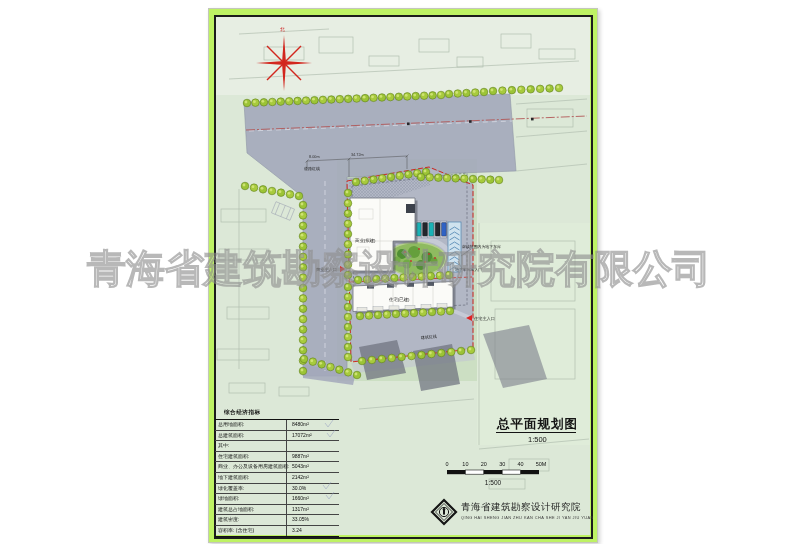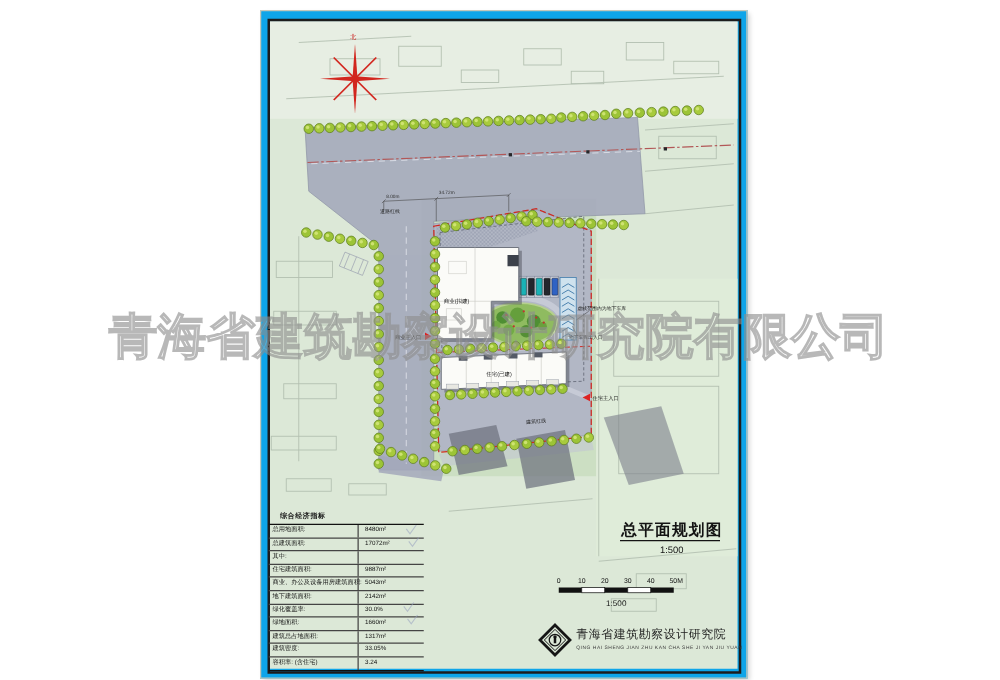--- a/index.html
+++ b/index.html
@@ -1,18 +1,18 @@
 <!DOCTYPE html>
 <html><head>
 <meta charset="utf-8">
 <style>
   html,body{margin:0;padding:0;background:#fff;}
   .page{position:relative;width:800px;height:544px;background:#ffffff;overflow:hidden;
         font-family:"Liberation Sans",sans-serif;}
-  .sheet{position:absolute;left:208px;top:8px;width:388px;height:533px;background:#0ea5e9;
+  .sheet{position:absolute;left:208px;top:8px;width:388px;height:533px;background:#bef264;
          border:1px solid #c3c7ba;box-shadow:2px 2px 4px rgba(0,0,0,.18);}
   .frame{position:absolute;left:5px;top:6px;width:375px;height:520px;border:2px solid #1c1c1c;}
   svg.plan{position:absolute;left:0;top:0;width:388px;height:533px;}
   
   .eco-table{position:absolute;left:6px;top:398px;width:124px;font-size:5px;color:#111;}
   .eco-title{font-weight:bold;font-size:5.6px;padding:2px 0 2px 9px;letter-spacing:.5px;}
   .eco-rows{border-top:1.6px solid #111;border-bottom:1.8px solid #111;}
   .eco-row{display:flex;height:9.6px;line-height:9.6px;border-bottom:.5px solid #444;}
   .eco-row:last-child{border-bottom:none;}
   .eco-row .lbl{width:68px;padding-left:3px;white-space:nowrap;overflow:visible;border-right:.5px solid #444;}

